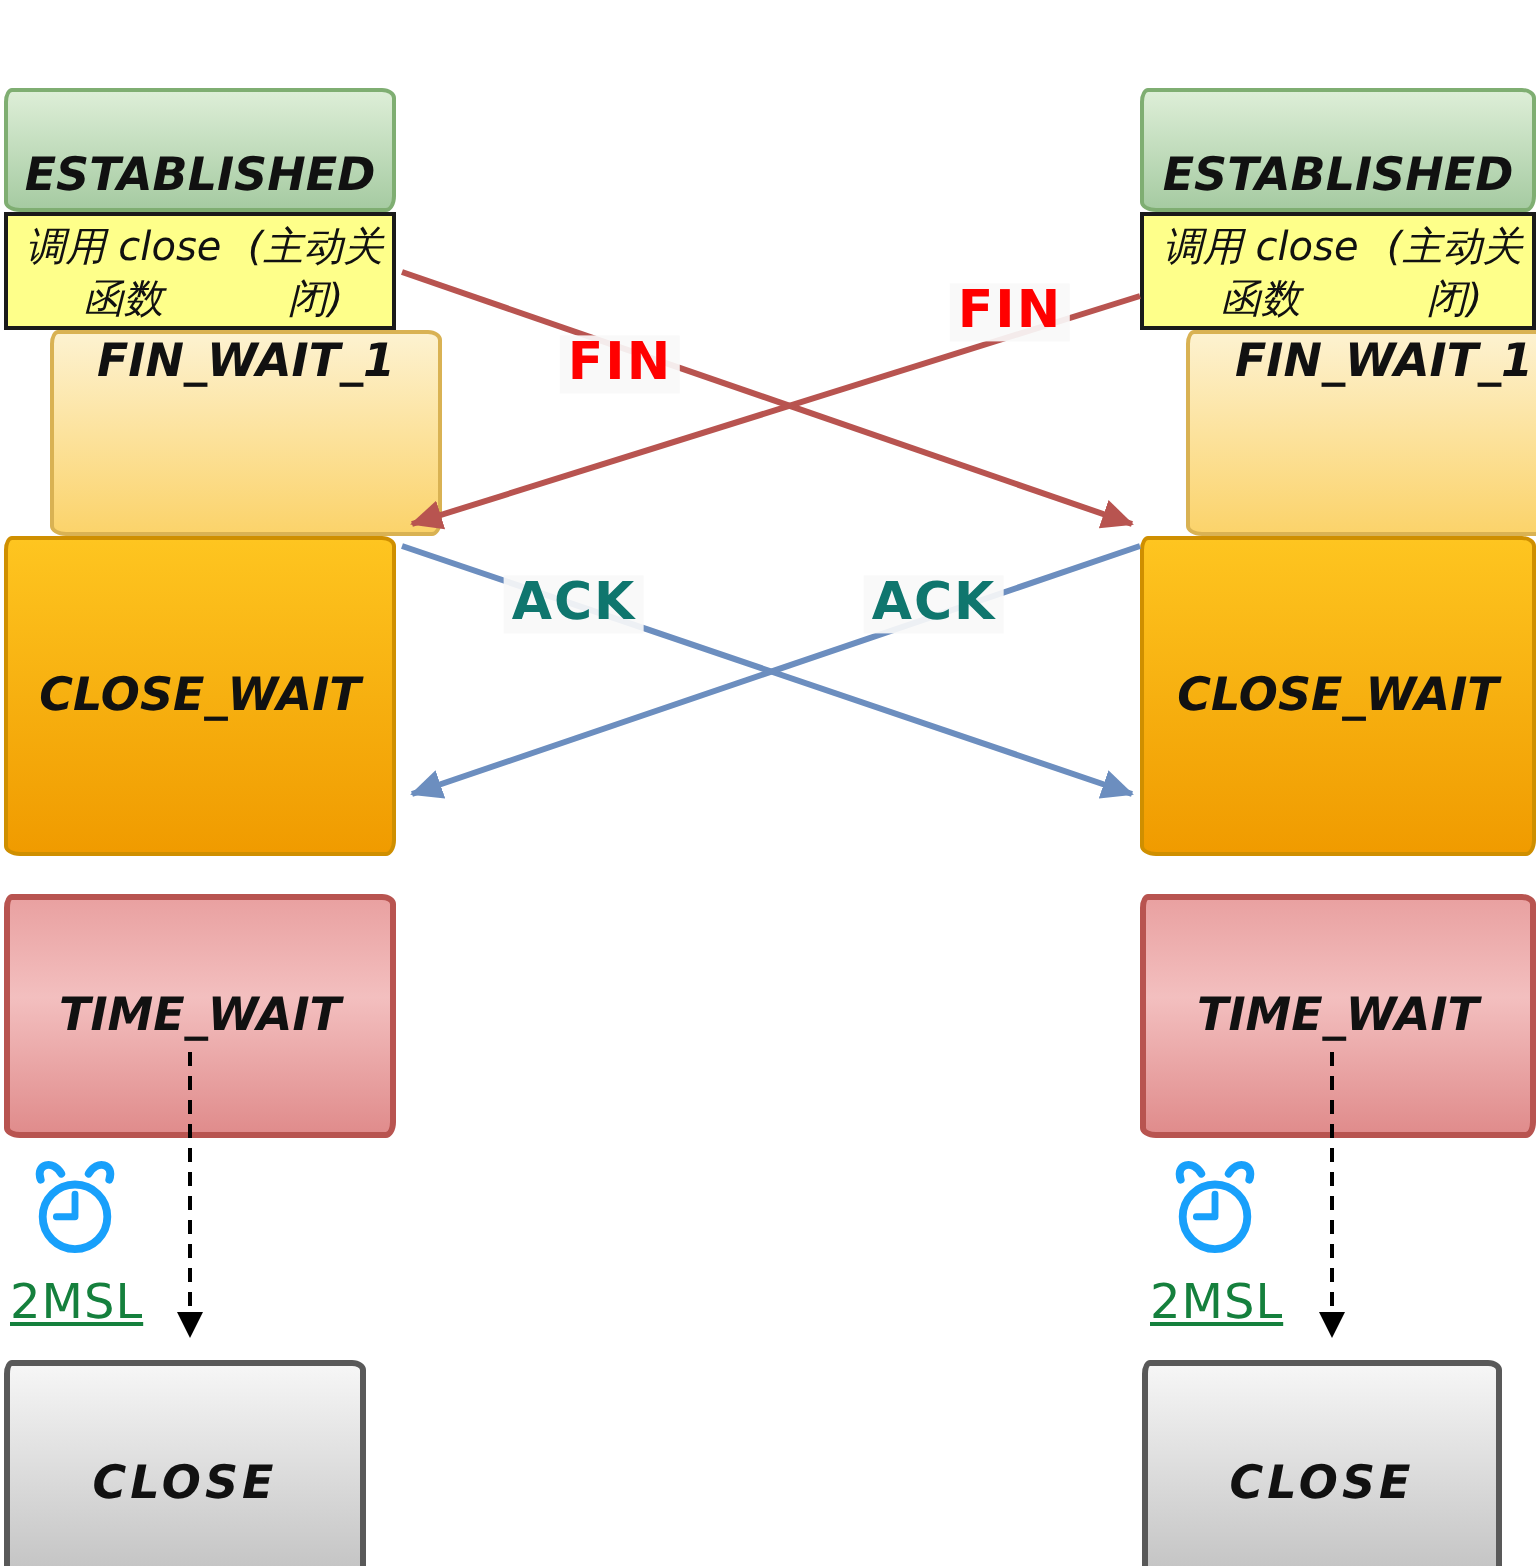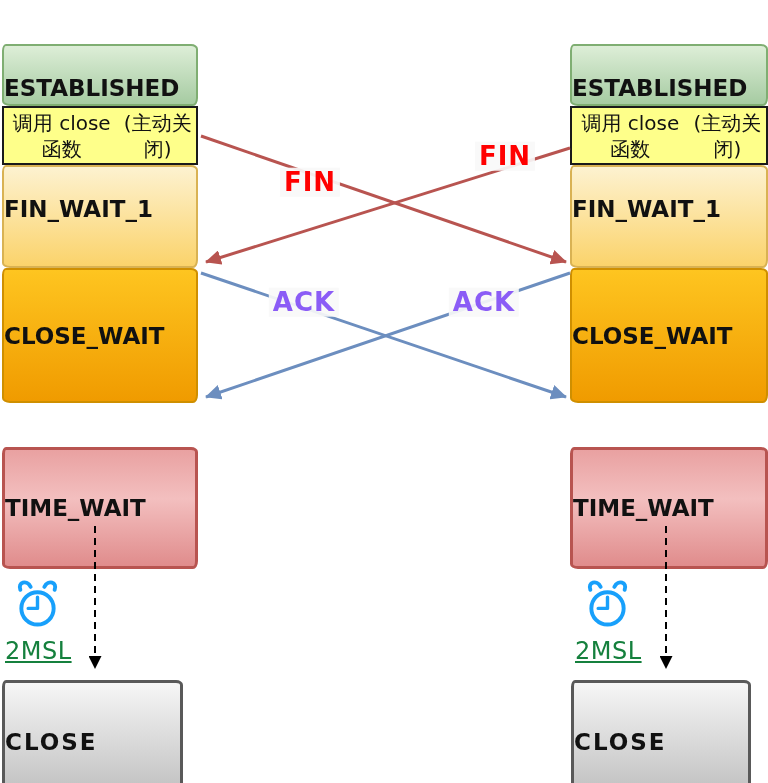--- a/index.html
+++ b/index.html
@@ -13,47 +13,48 @@
   .col-title{
     position:absolute;top:4px;width:196px;text-align:center;
     font-size:27px;color:#000;letter-spacing:1px;
   }
   .col-title.left{left:2px;}
   .col-title.right{left:572px;}
 
   
   .box{
     position:absolute;box-sizing:border-box;display:flex;
-    align-items:center;justify-content:flex-start;text-align:center;
+    align-items:center;justify-content:center;text-align:center;
     font-weight:bold;font-size:23px;color:#111;
     border-radius:4px 7px 5px 8px / 7px 5px 8px 5px;
+    font-style:italic;
   }
   .col-left .box{left:2px;width:196px;}
   .col-right .box{left:570px;width:198px;}
 
   .box.established{
     top:44px;height:62px;
     background:linear-gradient(180deg,#ddeed7 0%,#a6cba2 100%);
     border:2px solid #7fae72;
     align-items:flex-end;padding-bottom:3px;
   }
   .box.close-call{
     top:106px;height:59px;
     background:#feff8a;border:2px solid #1a1a1a;
     font-weight:normal;font-size:20px;line-height:26px;
     flex-direction:row;border-radius:0;
   }
   .box.fin-wait{
     top:165px;height:103px;
     background:linear-gradient(180deg,#fdf2d0 0%,#fbd36b 100%);
     border:2px solid #d9b253;
-    align-items:flex-start;padding-top:29px;
+    align-items:flex-start;padding-top:1px;margin-left:23px;
   }
   .box.close-wait{
-    top:268px;height:135px;
+    top:268px;height:160px;
     background:linear-gradient(180deg,#fec520 0%,#f09b00 100%);
     border:2px solid #cf8f00;
   }
   .box.time-wait{
     top:403px;height:122px;
     background:linear-gradient(180deg,#e9a1a1 0%,#f3bfbf 42%,#e08c8c 100%);
     border:3px solid #b85450;
     margin-top:44px;
   }
   .box.close-box{
@@ -68,21 +69,21 @@
   
   .arrows{position:absolute;left:0;top:0;width:768px;height:783px;pointer-events:none;}
 
   
   .msg-label{
     position:absolute;transform:translate(-50%,-50%);
     background:rgba(248,248,248,0.92);padding:0 4px;
     font-weight:bold;font-size:26px;letter-spacing:1px;line-height:1.1;
   }
   .msg-label.fin{color:#ff0000;}
-  .msg-label.ack{color:#8b5cf6;margin-left:17px;}
+  .msg-label.ack{color:#0f766e;}
   .fin-left {left:310px;top:182px;}
   .fin-right{left:505px;top:156px;}
   .ack-left {left:287px;top:302px;}
   .ack-right{left:467px;top:302px;}
 
   
   .clock{position:absolute;width:47px;height:51px;}
   .clock.left{left:14px;top:578px;}
   .clock.right{left:584px;top:578px;}
   .msl{

